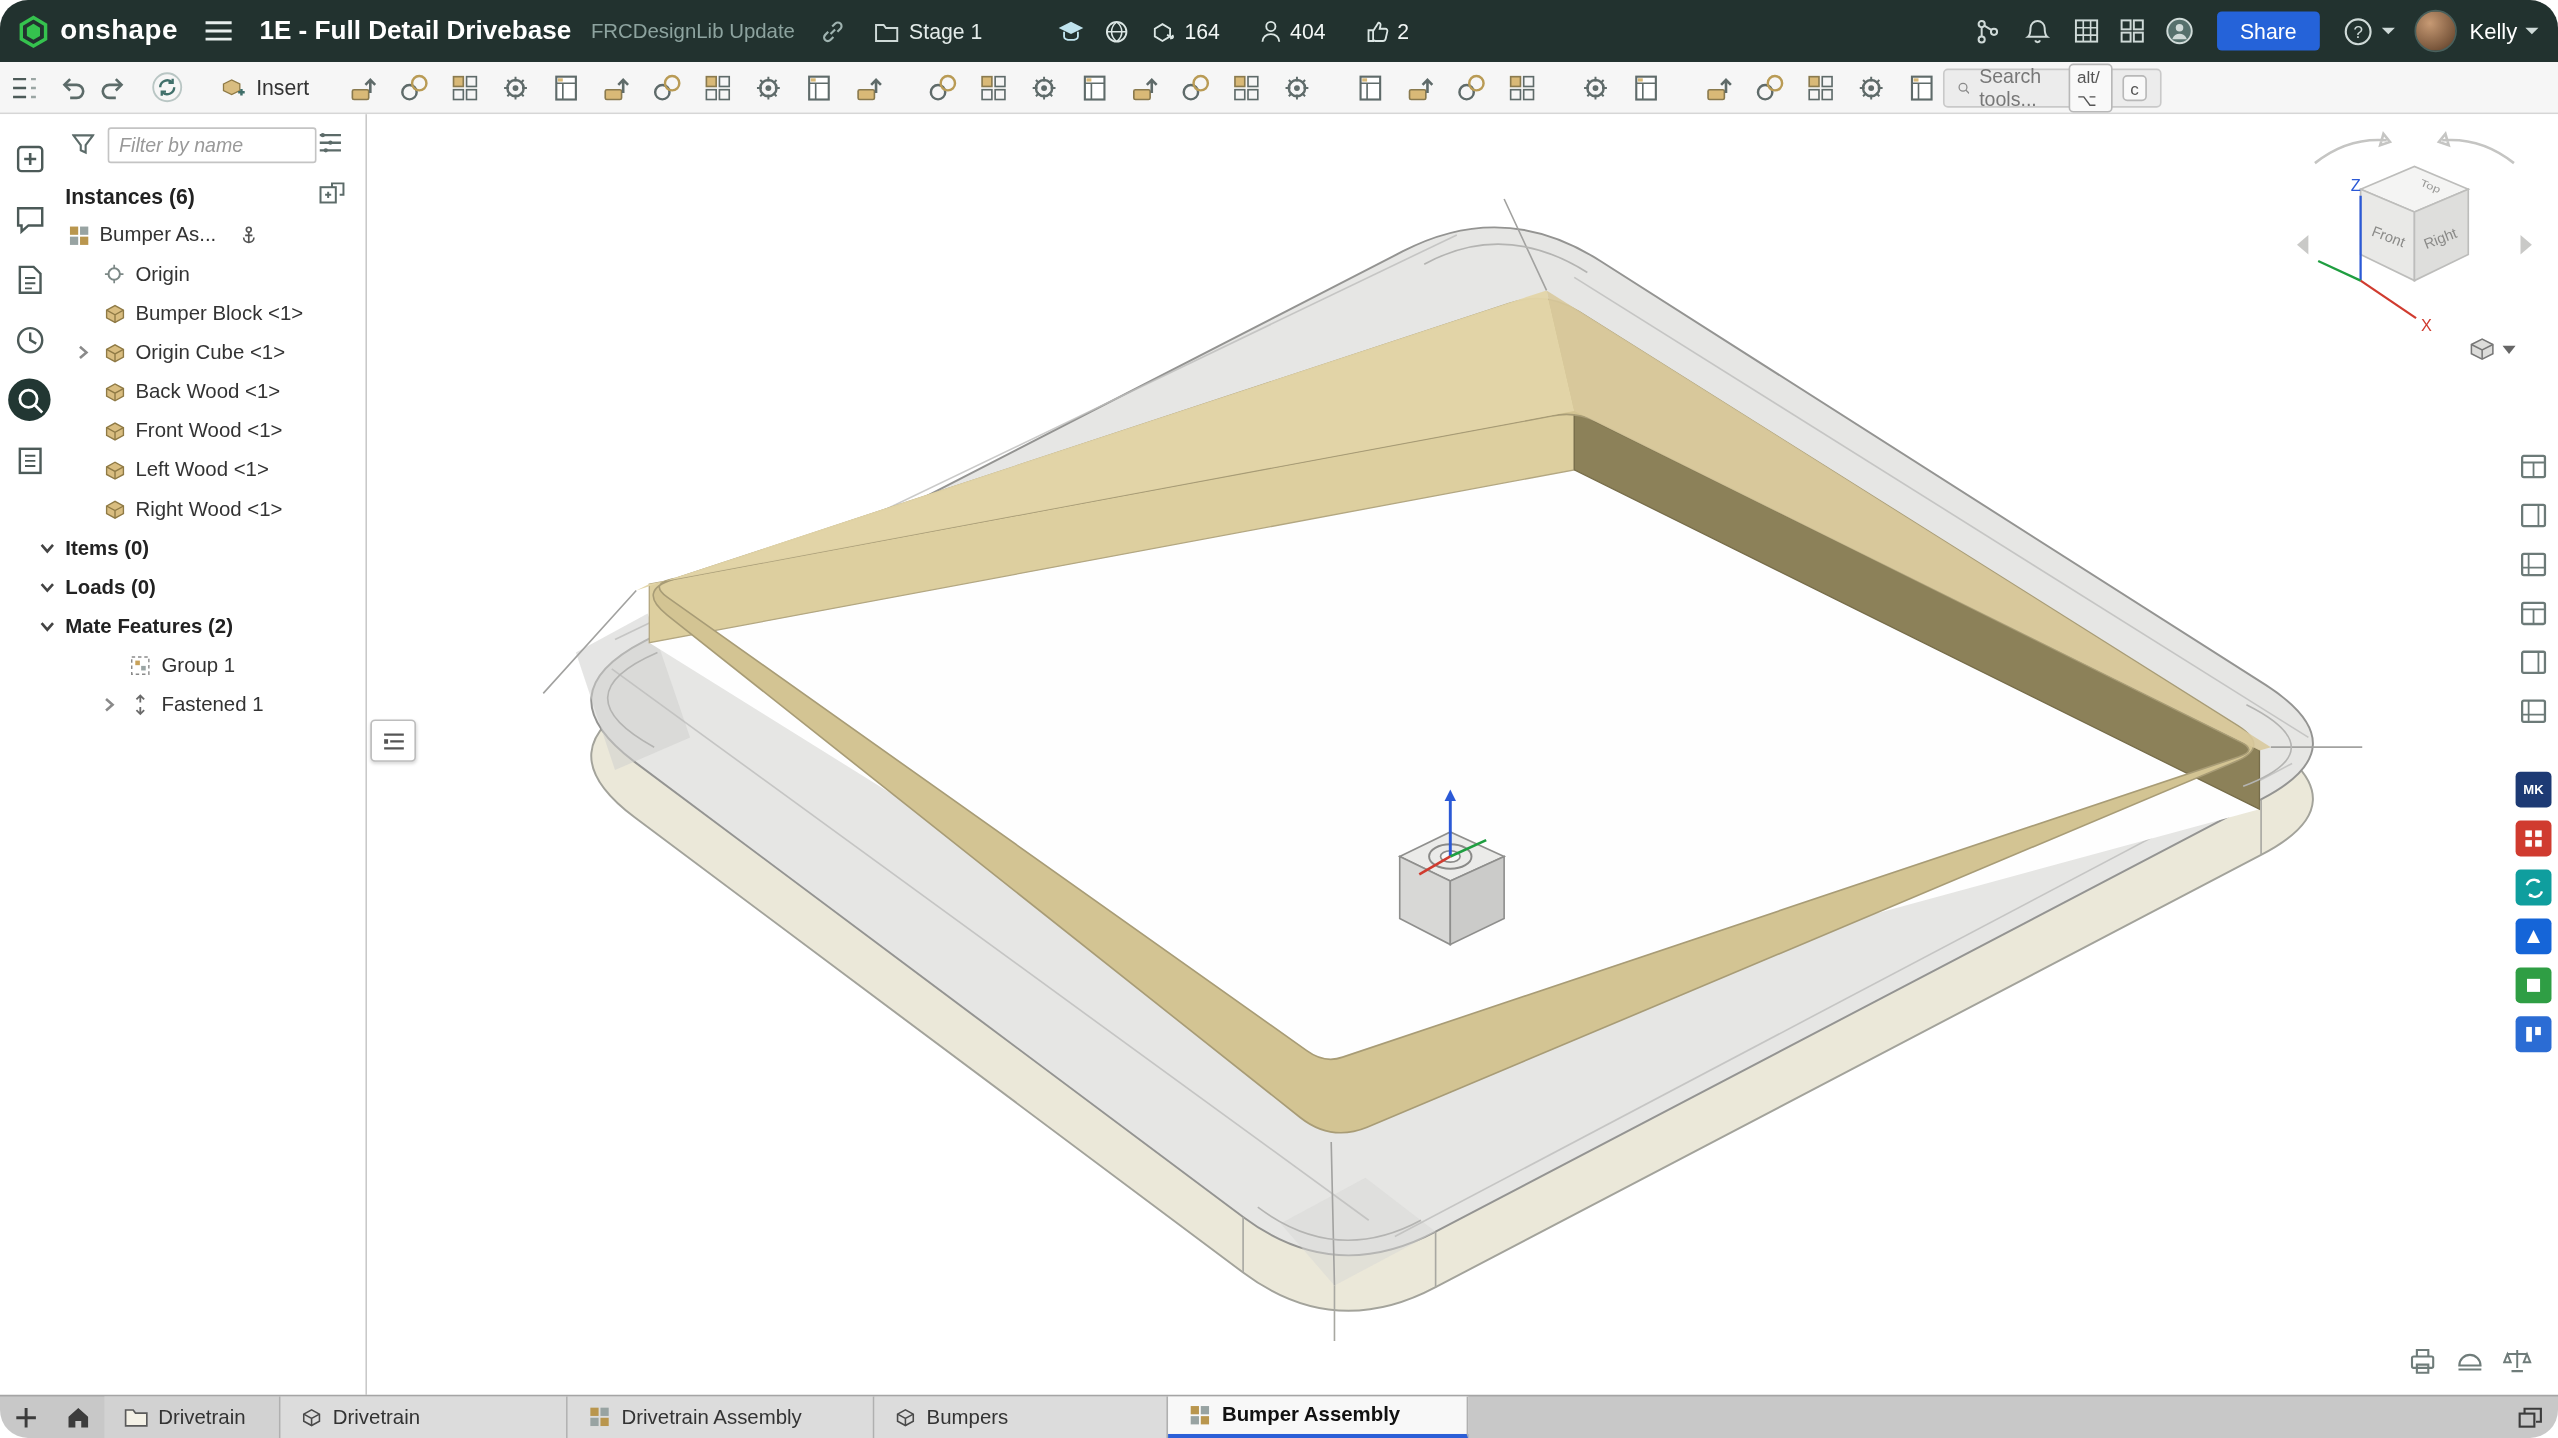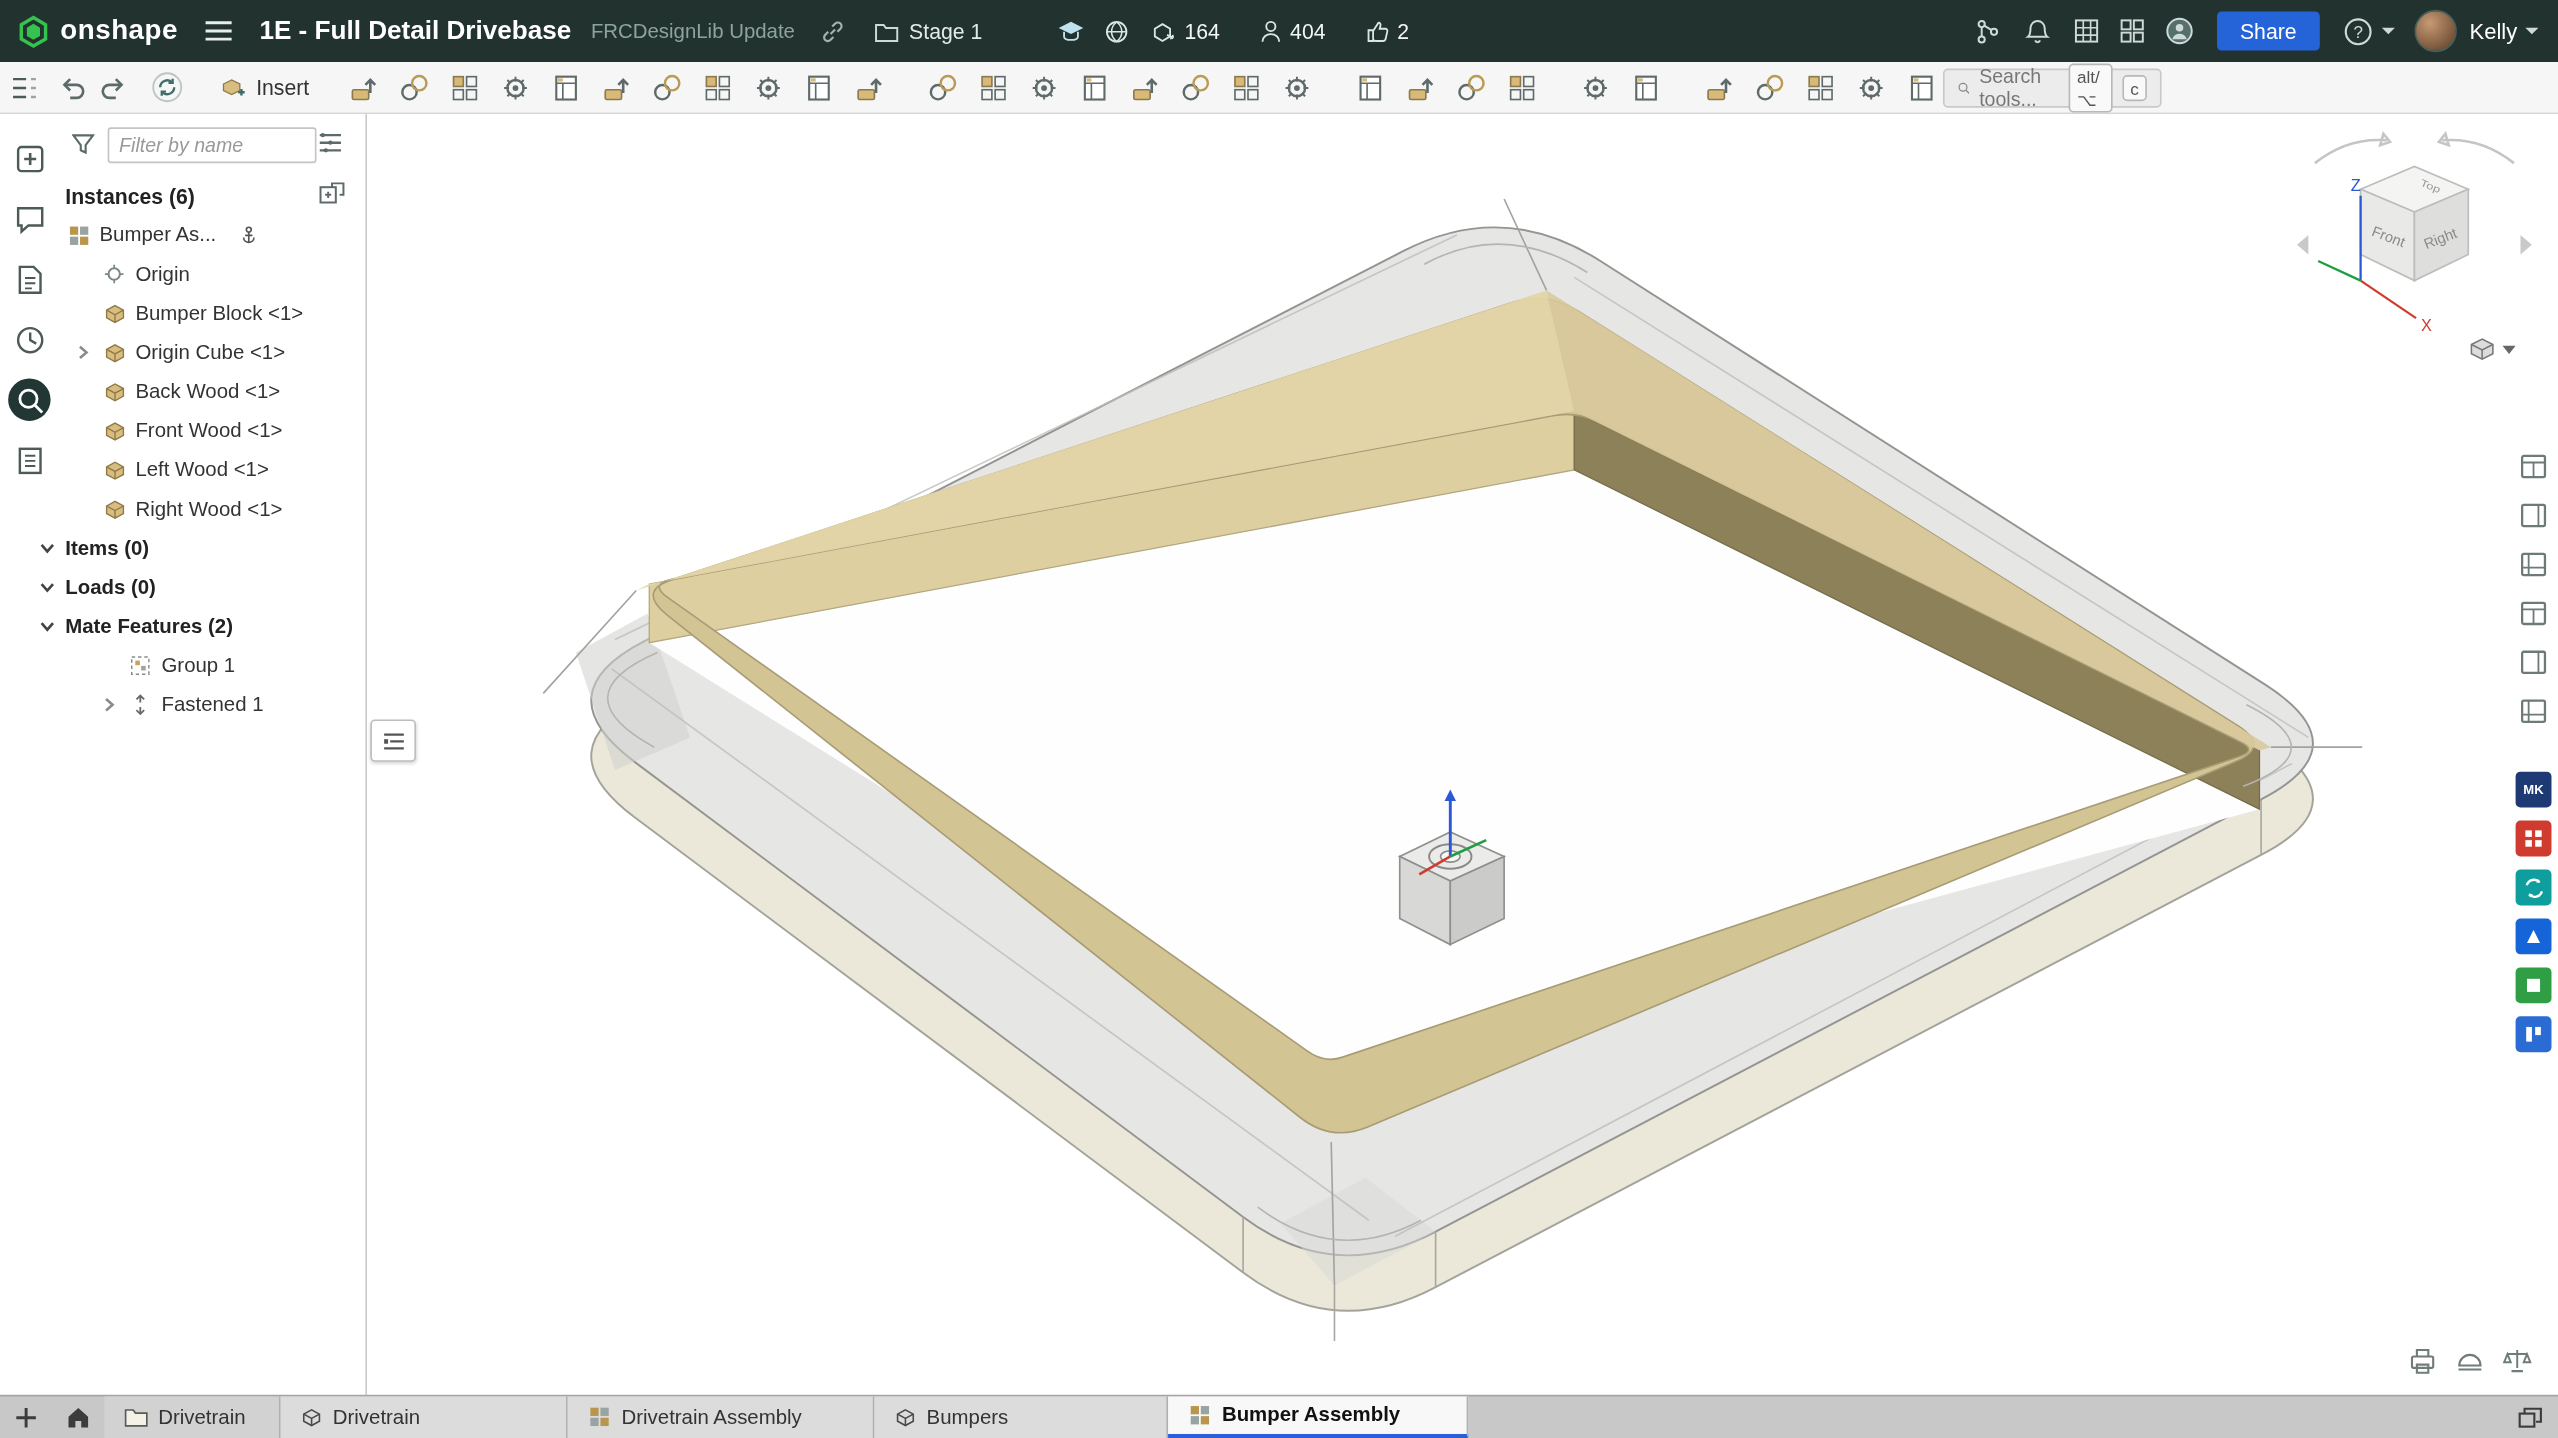--- a/index.html
+++ b/index.html
@@ -1,16 +1,16 @@
 <!DOCTYPE html>
 <html><head>
 <meta charset="utf-8">
 <style>
   html,body{margin:0;padding:0;background:#fff;}
-  #stage{width:2558px;height:1438px;overflow:hidden;position:relative;background:#fff;}
+  #stage{width:2558px;height:1438px;overflow:hidden;position:relative;background:#fff;border-radius:28px;}
   #app{width:1568px;height:881.5px;transform:scale(1.63138);transform-origin:0 0;position:relative;
        font-family:"Liberation Sans",sans-serif;-webkit-font-smoothing:antialiased;}
   svg{display:block;}
   
   .topbar{position:absolute;left:0;top:0;width:100%;height:38px;background:#22322f;display:flex;align-items:center;color:#fff;}
   .topbar .ico{display:flex;align-items:center;justify-content:center;}
   .logo-mark{width:21px;height:21px;margin-left:10px;}
   .logo-text{margin-left:6px;font-size:17px;font-weight:700;letter-spacing:.3px;color:#fff;}
   .ham{margin-left:16px;}
   .doc-title{margin-left:16px;font-size:16px;font-weight:700;white-space:nowrap;}

